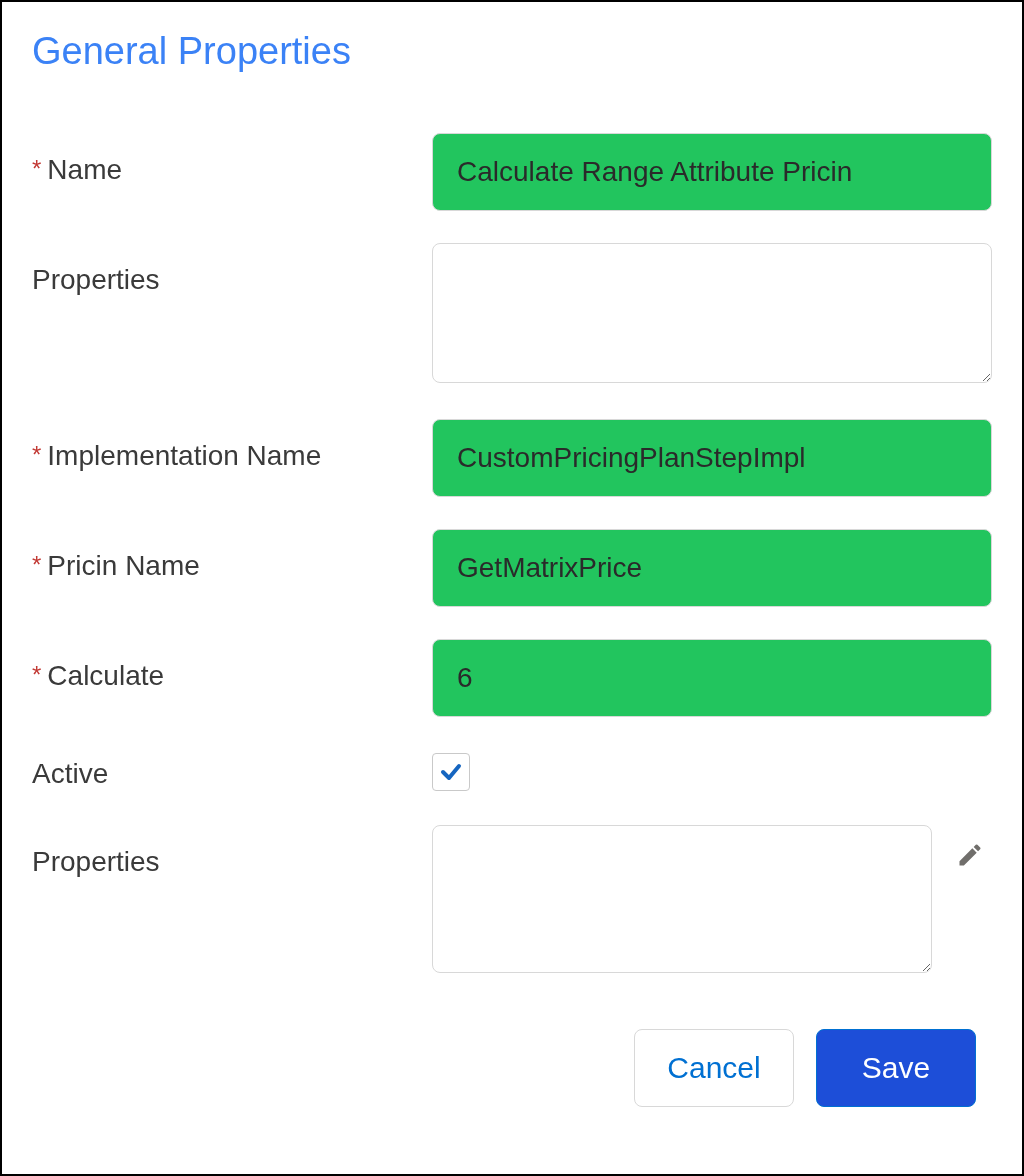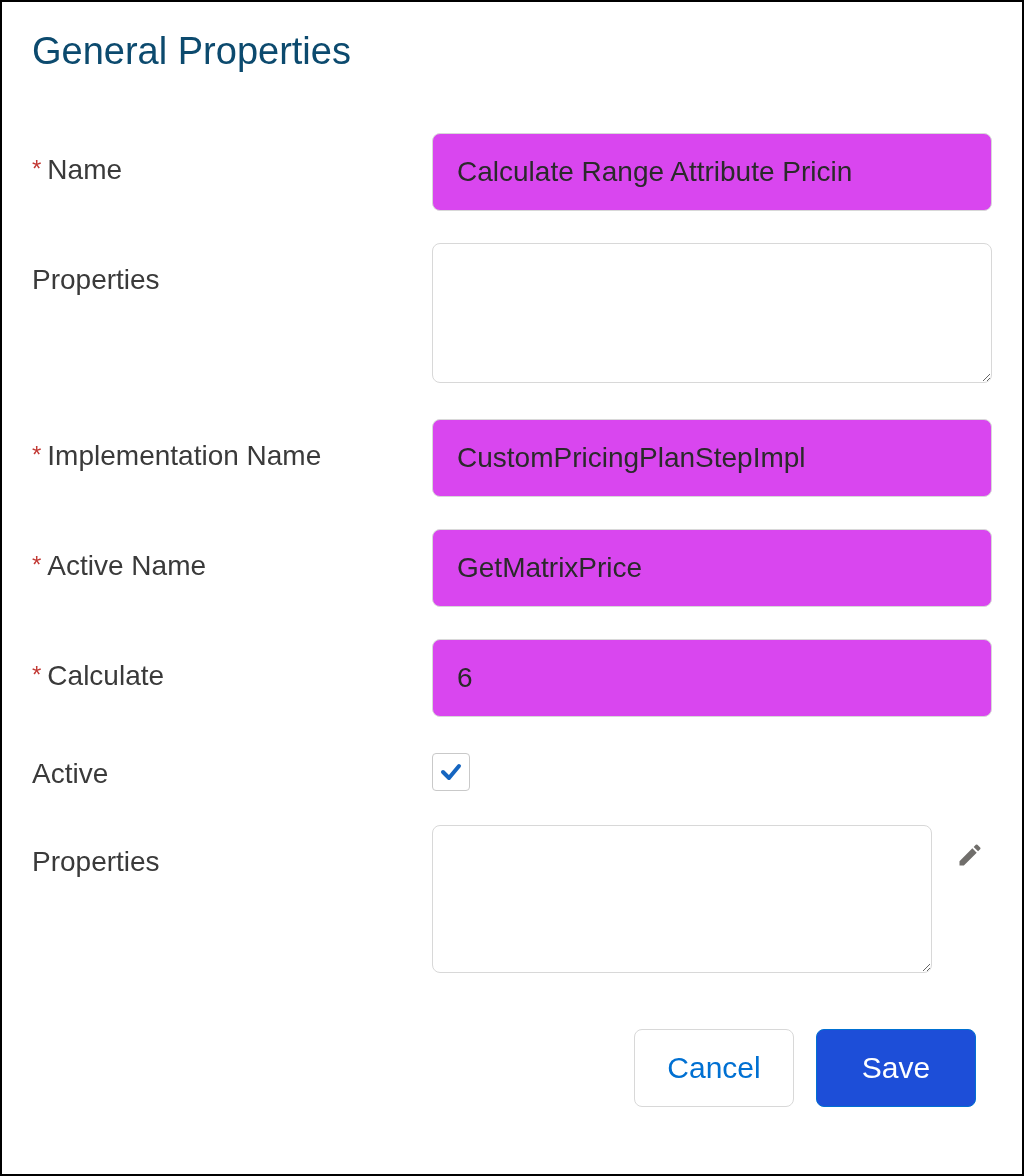--- a/index.html
+++ b/index.html
@@ -15,21 +15,21 @@
     .panel {
       border: 2px solid #000;
       width: 1024px;
       height: 1176px;
       padding: 28px 30px 40px 30px;
       position: relative;
     }
     .page-title {
       font-size: 38px;
       font-weight: 400;
-      color: #0c4a6e;
+      color: #3b82f6;
       margin-bottom: 60px;
     }
     .form {
       display: flex;
       flex-direction: column;
     }
     .form-row {
       display: flex;
       align-items: flex-start;
       margin-bottom: 32px;
@@ -56,21 +56,21 @@
       padding-right: 0;
     }
     .text-input {
       width: 100%;
       height: 78px;
       border: 1px solid #d8d8d8;
       border-radius: 8px;
       font-size: 28px;
       padding: 0 24px;
       color: #2a2a2a;
-      background: #d946ef;
+      background: #22c55e;
       outline: none;
     }
     .textarea-input {
       width: 100%;
       min-height: 140px;
       border: 1px solid #d8d8d8;
       border-radius: 8px;
       font-size: 28px;
       padding: 16px 24px;
       color: #2a2a2a;
@@ -175,21 +175,21 @@
       <div class="label-col">
         <span class="req">*</span><span>Implementation Name</span>
       </div>
       <div class="input-col">
         <input type="text" class="text-input" value="CustomPricingPlanStepImpl" style="">
       </div>
     </div>
 
     <div class="form-row">
       <div class="label-col">
-        <span class="req">*</span><span>Active Name</span>
+        <span class="req">*</span><span>Pricin Name</span>
       </div>
       <div class="input-col">
         <input type="text" class="text-input" value="GetMatrixPrice" style="">
       </div>
     </div>
 
     <div class="form-row">
       <div class="label-col">
         <span class="req">*</span><span>Calculate</span>
       </div>

